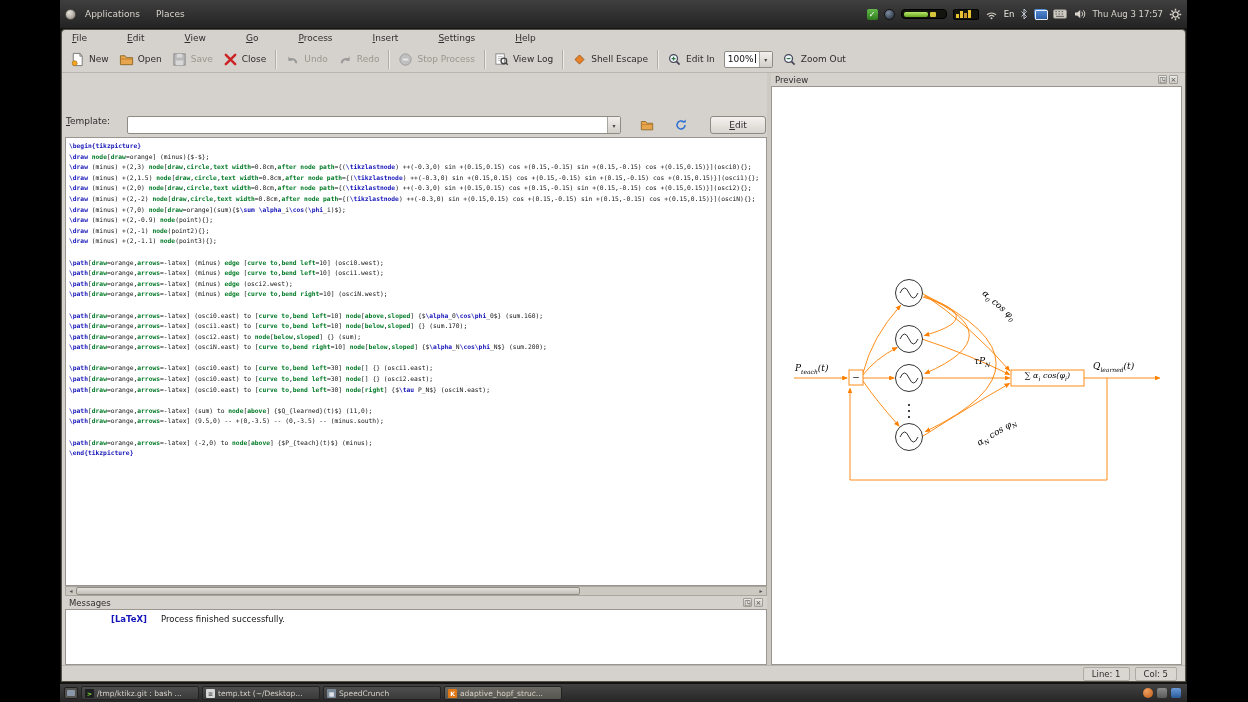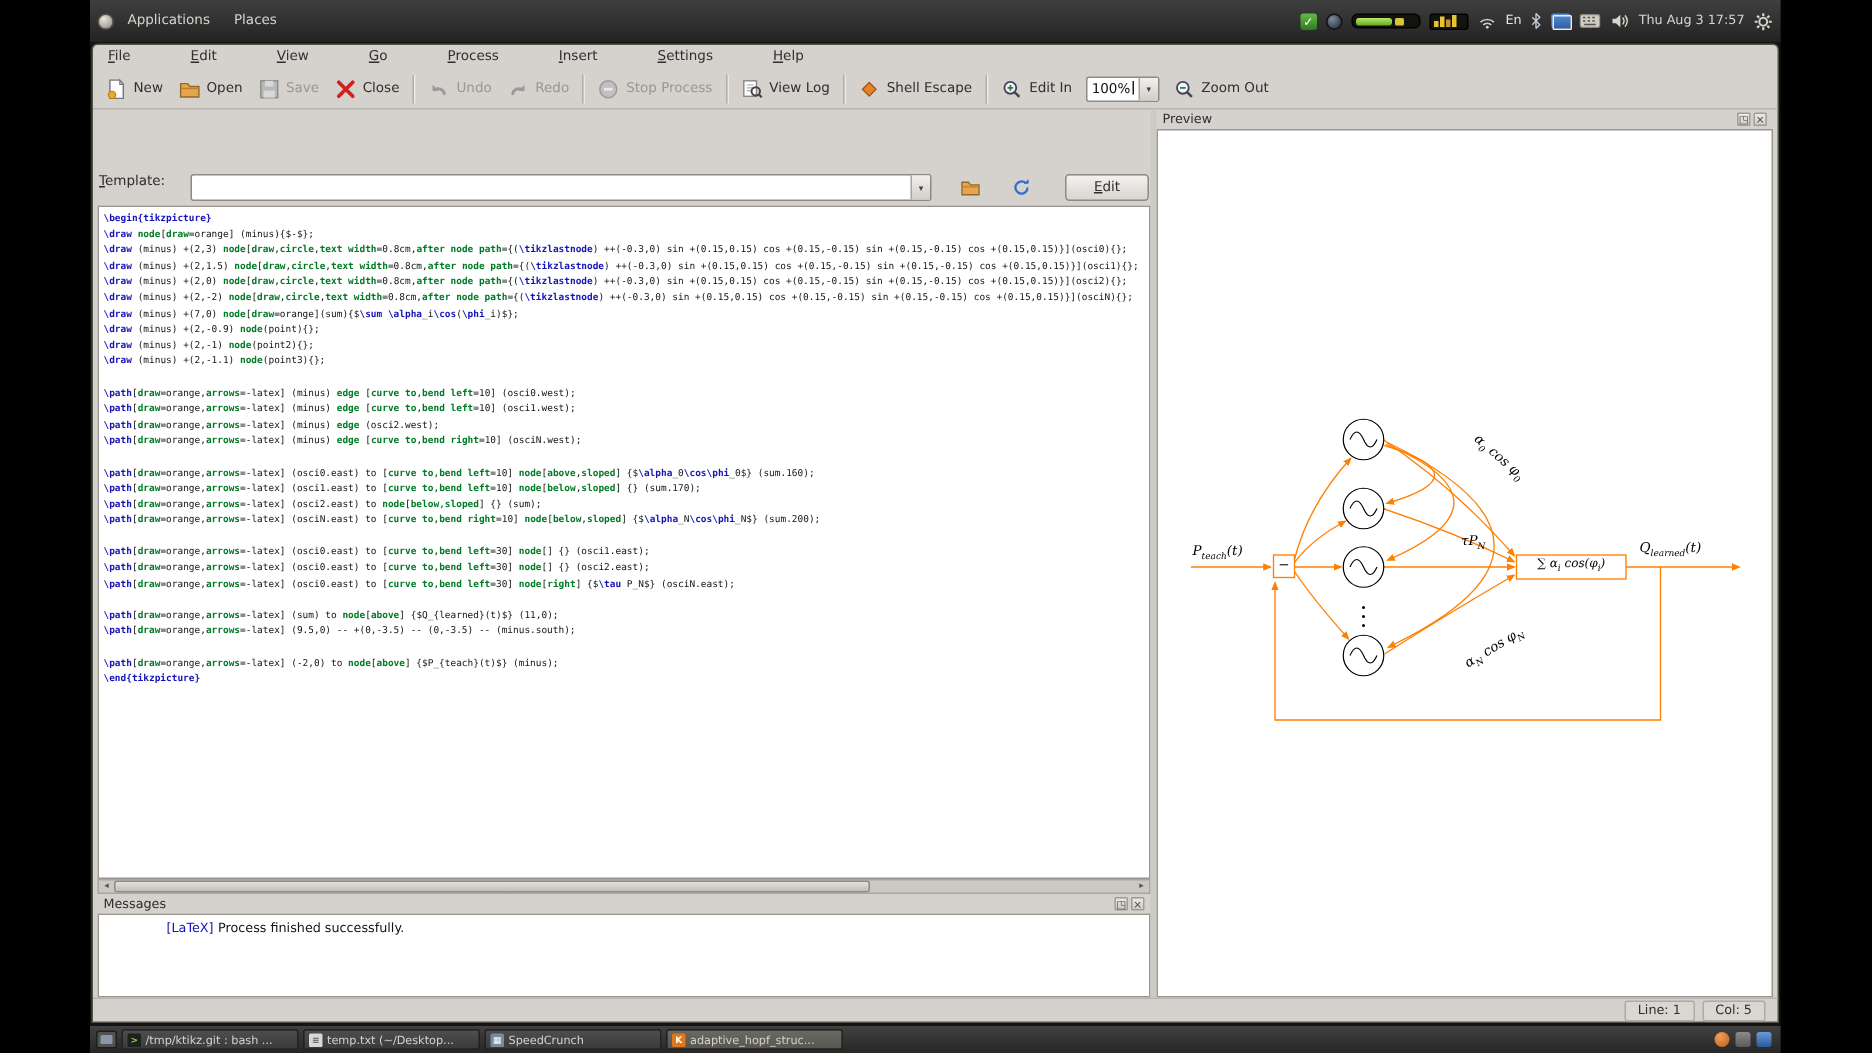--- a/index.html
+++ b/index.html
@@ -73,21 +73,21 @@
   .tex-kw{color:#007a26;font-weight:bold;}
 
   .hscroll{height:10px;flex:0 0 auto;background:#ccc8c2;border:1px solid #aaa69f;display:flex;align-items:center;}
   .hs-arrow{width:10px;height:8px;font-size:6px;line-height:8px;text-align:center;color:#555;}
   .hthumb{height:8px;width:72%;background:linear-gradient(#e4e1dc,#c2beb8);border:1px solid #908c85;border-radius:2px;}
 
   .dock-header{height:13px;flex:0 0 auto;display:flex;align-items:center;font-size:8.5px;color:#2e2e2e;padding:0 4px;}
   .dock-btns{margin-left:auto;display:flex;gap:2px;}
   .dock-btn{width:9px;height:9px;font-size:7px;line-height:8px;text-align:center;color:#444;background:linear-gradient(#eceae6,#cfccc6);border:1px solid #a09c96;border-radius:1px;}
   .messages-body{height:56px;flex:0 0 auto;background:#fff;border:1px solid #9a968f;font-size:8.5px;color:#141414;padding:4px 5px;}
-  .msg-prefix{color:#1414b8;font-weight:normal;margin-right:3px;padding-left:40px;}
+  .msg-prefix{color:#1414b8;font-weight:bold;margin-right:14px;padding-left:40px;}
 
   .preview-body{flex:1;background:#fff;border:1px solid #9a968f;position:relative;overflow:hidden;min-height:0;}
   .diagram{position:absolute;left:0;top:0;}
   .lbl{position:absolute;font-family:"DejaVu Serif",serif;font-style:italic;font-size:9px;color:#000;white-space:nowrap;}
   .lbl sub{font-size:6px;font-style:italic;}
   .lbl.rot41{transform:rotate(41deg);}
   .lbl.rotm31{transform:rotate(-31deg);}
   .sum-label{width:71px;text-align:center;font-size:8px;}
   .minus-label{width:14px;height:15px;line-height:14px;text-align:center;font-style:normal;}
 

